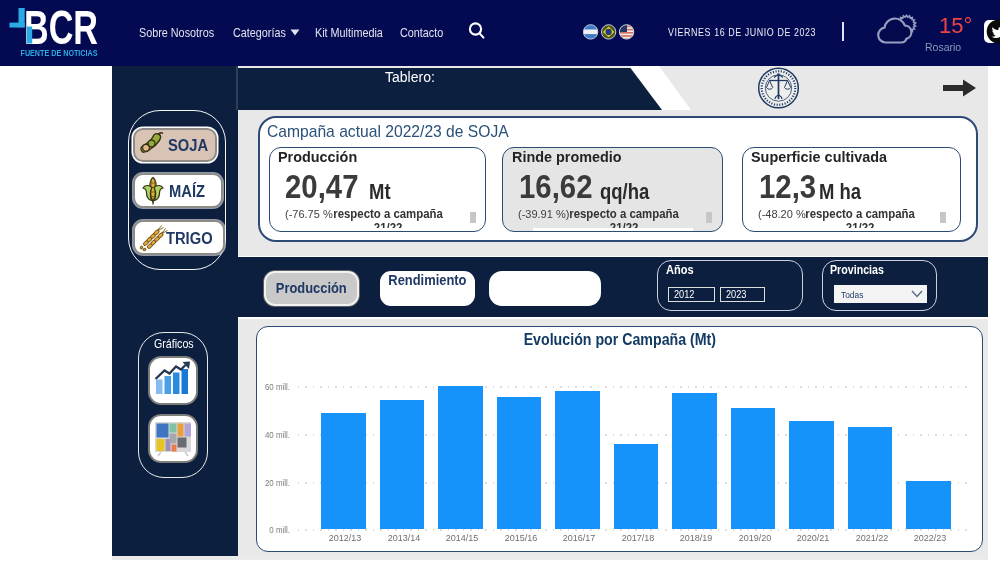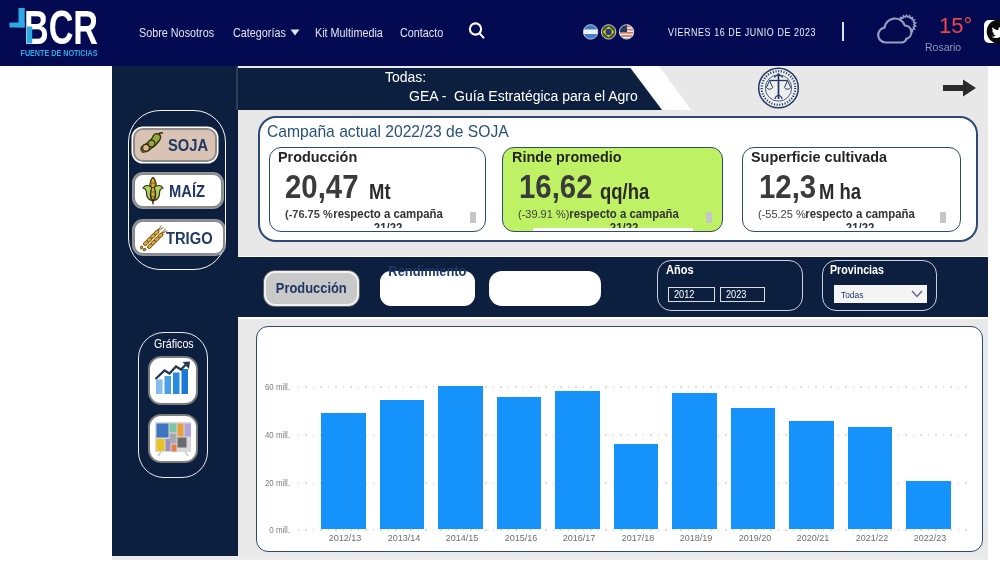--- a/index.html
+++ b/index.html
@@ -90,22 +90,21 @@
   </svg>
 
   <div class="abs" style="left:112px;top:66px;width:126px;height:490px;background:#0c1f3f;"></div>
 
   <div class="abs" style="left:238px;top:66px;width:750px;height:44px;background:#e8e8e8;"></div>
   <div class="abs" style="left:630px;top:66px;width:62px;height:44px;background:#fff;clip-path:polygon(0 0,29px 0,61px 44px,32px 44px);"></div>
   <div class="abs" style="left:238px;top:67.5px;width:452px;height:42.5px;background:#0c1f3f;clip-path:polygon(0 0,392px 0,424px 42.5px,0 42.5px);"></div>
 
   <div class="abs" style="left:236px;top:66px;width:2px;height:44px;background:rgba(255,255,255,0.14);"></div>
 
-  <div class="abs" style="left:385px;top:69px;color:#fff;font-size:14px;">Todas:</div>
-  <div class="abs" style="left:409px;top:88px;color:#fff;font-size:14px;">GEA -&nbsp; Guía Estratégica para el Agro</div>
+  <div class="abs" style="left:385px;top:69px;color:#fff;font-size:14px;">Tablero:</div>
 
   <svg class="abs" style="left:757px;top:67px;" width="43" height="42" viewBox="0 0 43 42">
     <circle cx="21.5" cy="21" r="19.8" fill="#efefed" stroke="#1f3864" stroke-width="1.5"></circle>
     <circle cx="21.5" cy="21" r="16.8" fill="none" stroke="#1f3864" stroke-width="2.2" stroke-dasharray="1.1 1.6"></circle>
     <circle cx="21.5" cy="21" r="13.2" fill="none" stroke="#1f3864" stroke-width="0.8"></circle>
     <line x1="21.5" y1="9" x2="21.5" y2="32" stroke="#1f3864" stroke-width="1.7"></line>
     <line x1="12.5" y1="13.5" x2="30.5" y2="13.5" stroke="#1f3864" stroke-width="1.3"></line>
     <path d="M12.5 13.5 l-3 7 a3.6 3.6 0 0 0 6.2 0 Z" fill="none" stroke="#1f3864" stroke-width="1"></path>
     <path d="M30.5 13.5 l-3 7 a3.6 3.6 0 0 0 6.2 0 Z" fill="none" stroke="#1f3864" stroke-width="1"></path>
     <path d="M17 10.5 q4.5 -4.5 9 0 M21.5 28 q-3.5 1.5 -3.5 4 M21.5 28 q3.5 1.5 3.5 4" fill="none" stroke="#1f3864" stroke-width="1.1"></path>
@@ -184,72 +183,73 @@
   </svg>
 
   <div class="abs" style="left:238px;top:110px;width:750px;height:145.5px;background:#e8e8e8;"></div>
   <div class="abs" style="left:258px;top:116px;width:720px;height:126px;background:#fff;border:2px solid #2c4a73;border-radius:18px;"></div>
   <div class="abs" style="left:267px;top:122px;color:#2a5179;font-size:17px;transform:scaleX(0.92);transform-origin:left top;">Campaña actual 2022/23 de SOJA</div>
 
   <div class="abs" style="left:269px;top:146.5px;width:216.5px;height:85px;background:#fff;border:1.4px solid #2c4a73;border-radius:12px;overflow:hidden;">
     <div class="abs" style="left:8px;top:0.5px;color:#252423;font-size:15px;font-weight:600;transform:scaleX(0.96);transform-origin:left top;">Producción</div>
     <div class="abs" style="left:15px;top:20px;color:#3b3b3b;font-size:33px;font-weight:bold;transform:scaleX(0.89);transform-origin:left top;">20,47</div>
     <div class="abs" style="left:99px;top:31px;color:#2b2b2b;font-size:22px;font-weight:bold;transform:scaleX(0.84);transform-origin:left top;">Mt</div>
-    <div class="abs" style="left:15px;top:60px;color:#3f3f3f;font-size:11px;font-weight:bold;">(-76.75 %</div>
+    <div class="abs" style="left:15px;top:60px;color:#3f3f3f;font-size:11px;">(-76.75 %</div>
     <div class="abs" style="left:62px;top:59px;width:118px;color:#333;font-size:12px;font-weight:bold;line-height:14.5px;text-align:center;white-space:nowrap;transform:scaleX(0.95);transform-origin:left top;">respecto a campaña<br>21/22</div>
     <div class="abs" style="left:200px;top:64px;width:5.5px;height:11px;background:#c6c6c6;"></div>
     <div class="abs" style="left:30px;top:80px;width:160px;height:6px;background:#fff;z-index:3;"></div>
   </div>
 
-  <div class="abs" style="left:502px;top:146.5px;width:220.5px;height:85px;background:#bef264;border:1.4px solid #2c4a73;border-radius:12px;overflow:hidden;">
+  <div class="abs" style="left:502px;top:146.5px;width:220.5px;height:85px;background:#e5e5e5;border:1.4px solid #2c4a73;border-radius:12px;overflow:hidden;">
     <div class="abs" style="left:9px;top:0.5px;color:#252423;font-size:15px;font-weight:600;transform:scaleX(0.96);transform-origin:left top;">Rinde promedio</div>
     <div class="abs" style="left:16px;top:20px;color:#3b3b3b;font-size:33px;font-weight:bold;transform:scaleX(0.89);transform-origin:left top;">16,62</div>
     <div class="abs" style="left:97px;top:31px;color:#2b2b2b;font-size:22px;font-weight:bold;transform:scaleX(0.84);transform-origin:left top;">qq/ha</div>
     <div class="abs" style="left:15px;top:60px;color:#3f3f3f;font-size:11px;">(-39.91 %)</div>
     <div class="abs" style="left:65px;top:59px;width:118px;color:#333;font-size:12px;font-weight:bold;line-height:14.5px;text-align:center;white-space:nowrap;transform:scaleX(0.95);transform-origin:left top;">respecto a campaña<br>21/22</div>
     <div class="abs" style="left:203px;top:64px;width:5.5px;height:11px;background:#c6c6c6;"></div>
     <div class="abs" style="left:30px;top:80px;width:160px;height:6px;background:#fff;z-index:3;"></div>
   </div>
 
   <div class="abs" style="left:742px;top:146.5px;width:219px;height:85px;background:#fff;border:1.4px solid #2c4a73;border-radius:12px;overflow:hidden;">
     <div class="abs" style="left:8px;top:0.5px;color:#252423;font-size:15px;font-weight:600;transform:scaleX(0.96);transform-origin:left top;">Superficie cultivada</div>
     <div class="abs" style="left:16px;top:20px;color:#3b3b3b;font-size:33px;font-weight:bold;transform:scaleX(0.89);transform-origin:left top;">12,3</div>
     <div class="abs" style="left:76px;top:31px;color:#2b2b2b;font-size:22px;font-weight:bold;transform:scaleX(0.84);transform-origin:left top;">M ha</div>
-    <div class="abs" style="left:15px;top:60px;color:#3f3f3f;font-size:11px;">(-55.25 %</div>
+    <div class="abs" style="left:15px;top:60px;color:#3f3f3f;font-size:11px;">(-48.20 %</div>
     <div class="abs" style="left:61px;top:59px;width:118px;color:#333;font-size:12px;font-weight:bold;line-height:14.5px;text-align:center;white-space:nowrap;transform:scaleX(0.95);transform-origin:left top;">respecto a campaña<br>21/22</div>
     <div class="abs" style="left:197px;top:64px;width:5.5px;height:11px;background:#c6c6c6;"></div>
     <div class="abs" style="left:30px;top:80px;width:160px;height:6px;background:#fff;z-index:3;"></div>
   </div>
 
   <div class="abs" style="left:238px;top:255.5px;width:750px;height:1.8px;background:#fdfdfd;"></div>
   <div class="abs" style="left:238px;top:257.3px;width:750px;height:60.2px;background:#0c1f3f;"></div>
   <div class="abs" style="left:238px;top:317.5px;width:750px;height:1.8px;background:#fdfdfd;"></div>
   <div class="abs" style="left:263.5px;top:271px;width:95.5px;height:35px;background:#c9c9c9;border:2.5px solid #f2f2f2;border-radius:11px;box-shadow:0 0 0 1px #5f5f5f;"></div>
   <div class="abs" style="left:263.5px;top:271px;width:95.5px;height:35px;color:#1f3864;font-size:15px;font-weight:bold;text-align:center;line-height:34px;"><span style="display:inline-block;transform:scaleX(0.86);">Producción</span></div>
   <div class="abs" style="left:380px;top:271px;width:95px;height:35px;background:#fff;border-radius:11px;"></div>
-  <div class="abs" style="left:380px;top:254px;width:95px;height:21px;color:#1f3864;font-size:15px;font-weight:bold;text-align:center;line-height:34px;"><span style="display:inline-block;transform:scaleX(0.86);">Rendimiento</span></div>
+  <div class="abs" style="left:380px;top:263px;width:95px;height:21px;color:#1f3864;font-size:15px;font-weight:bold;text-align:center;line-height:34px;"><span style="display:inline-block;transform:scaleX(0.86);">Rendimiento</span></div>
   <div class="abs" style="left:489px;top:271px;width:112px;height:35px;background:#fff;border-radius:13px;"></div>
 
   <div class="abs" style="left:657px;top:260px;width:146px;height:51px;border:1.5px solid #c9d1df;border-radius:14px;"></div>
   <div class="abs" style="left:666px;top:262px;color:#fff;font-size:13.5px;font-weight:bold;transform:scaleX(0.82);transform-origin:left top;">Años</div>
   <div class="abs" style="left:668px;top:287px;width:47px;height:14.5px;border:1px solid #ddd;"></div>
   <div class="abs" style="left:674px;top:289px;color:#fff;font-size:10px;transform:scaleX(0.92);transform-origin:left top;">2012</div>
   <div class="abs" style="left:720px;top:287px;width:45px;height:14.5px;border:1px solid #ddd;"></div>
   <div class="abs" style="left:726px;top:289px;color:#fff;font-size:10px;transform:scaleX(0.92);transform-origin:left top;">2023</div>
 
   <div class="abs" style="left:822px;top:260px;width:115px;height:51px;border:1.5px solid #c9d1df;border-radius:14px;"></div>
   <div class="abs" style="left:830px;top:262px;color:#fff;font-size:13.5px;font-weight:bold;transform:scaleX(0.79);transform-origin:left top;">Provincias</div>
   <div class="abs" style="left:834px;top:285px;width:93px;height:17.5px;background:#f4f4f4;"></div>
   <div class="abs" style="left:841px;top:289px;color:#1f3864;font-size:9.5px;transform:scaleX(0.88);transform-origin:left top;">Todas</div>
   <svg class="abs" style="left:911px;top:290px;" width="12" height="8" viewBox="0 0 12 8">
       <path d="M1 1 L6 6.5 L11 1" fill="none" stroke="#5a6b86" stroke-width="1.4"></path>
     </svg>
 
   <div class="abs" style="left:238px;top:319.3px;width:750px;height:240.7px;background:#e9e9e9;"></div>
   <div class="abs" style="left:256px;top:326px;width:727px;height:226px;background:#fff;border:1.5px solid #2c4a73;border-radius:12px;"></div>
+  <div class="abs" style="left:256px;top:330px;width:727px;text-align:center;color:#123a63;font-size:16.5px;font-weight:bold;"><span style="display:inline-block;transform:scaleX(0.86);">Evolución por Campaña (Mt)</span></div>
 
   <div class="abs" style="left:258px;top:381.5px;width:32px;text-align:right;color:#7c7c7c;font-size:9px;transform:scaleX(0.88);transform-origin:right top;">60 mill.</div>
   <div class="abs" style="left:258px;top:429.5px;width:32px;text-align:right;color:#7c7c7c;font-size:9px;transform:scaleX(0.88);transform-origin:right top;">40 mill.</div>
   <div class="abs" style="left:258px;top:477.5px;width:32px;text-align:right;color:#7c7c7c;font-size:9px;transform:scaleX(0.88);transform-origin:right top;">20 mill.</div>
   <div class="abs" style="left:258px;top:524.5px;width:32px;text-align:right;color:#7c7c7c;font-size:9px;transform:scaleX(0.88);transform-origin:right top;">0 mill.</div>
   <div class="abs" style="left:298px;top:386px;width:675px;height:1.5px;background:repeating-linear-gradient(90deg,#dcdcdc 0 1.2px,transparent 1.2px 7.5px);"></div>
   <div class="abs" style="left:298px;top:434px;width:675px;height:1.5px;background:repeating-linear-gradient(90deg,#dcdcdc 0 1.2px,transparent 1.2px 7.5px);"></div>
   <div class="abs" style="left:298px;top:482px;width:675px;height:1.5px;background:repeating-linear-gradient(90deg,#dcdcdc 0 1.2px,transparent 1.2px 7.5px);"></div>
   <div class="abs" style="left:298px;top:529px;width:675px;height:1.5px;background:repeating-linear-gradient(90deg,#dcdcdc 0 1.2px,transparent 1.2px 7.5px);"></div>
 

